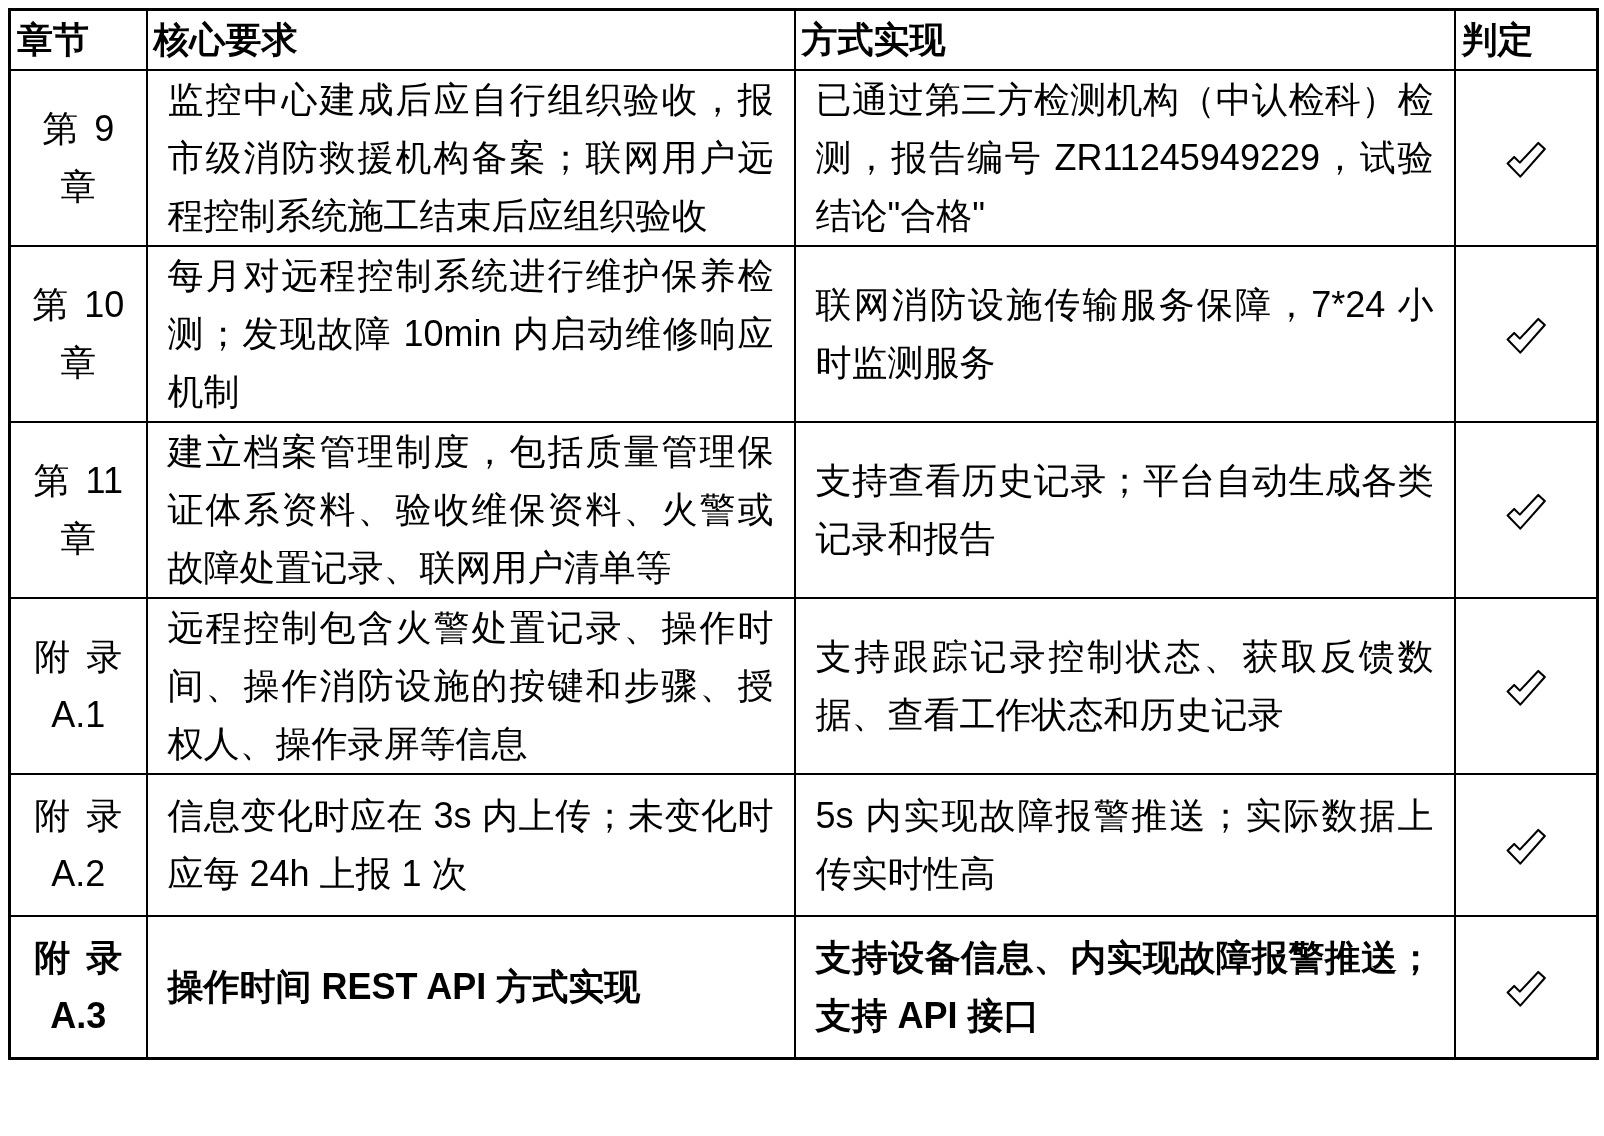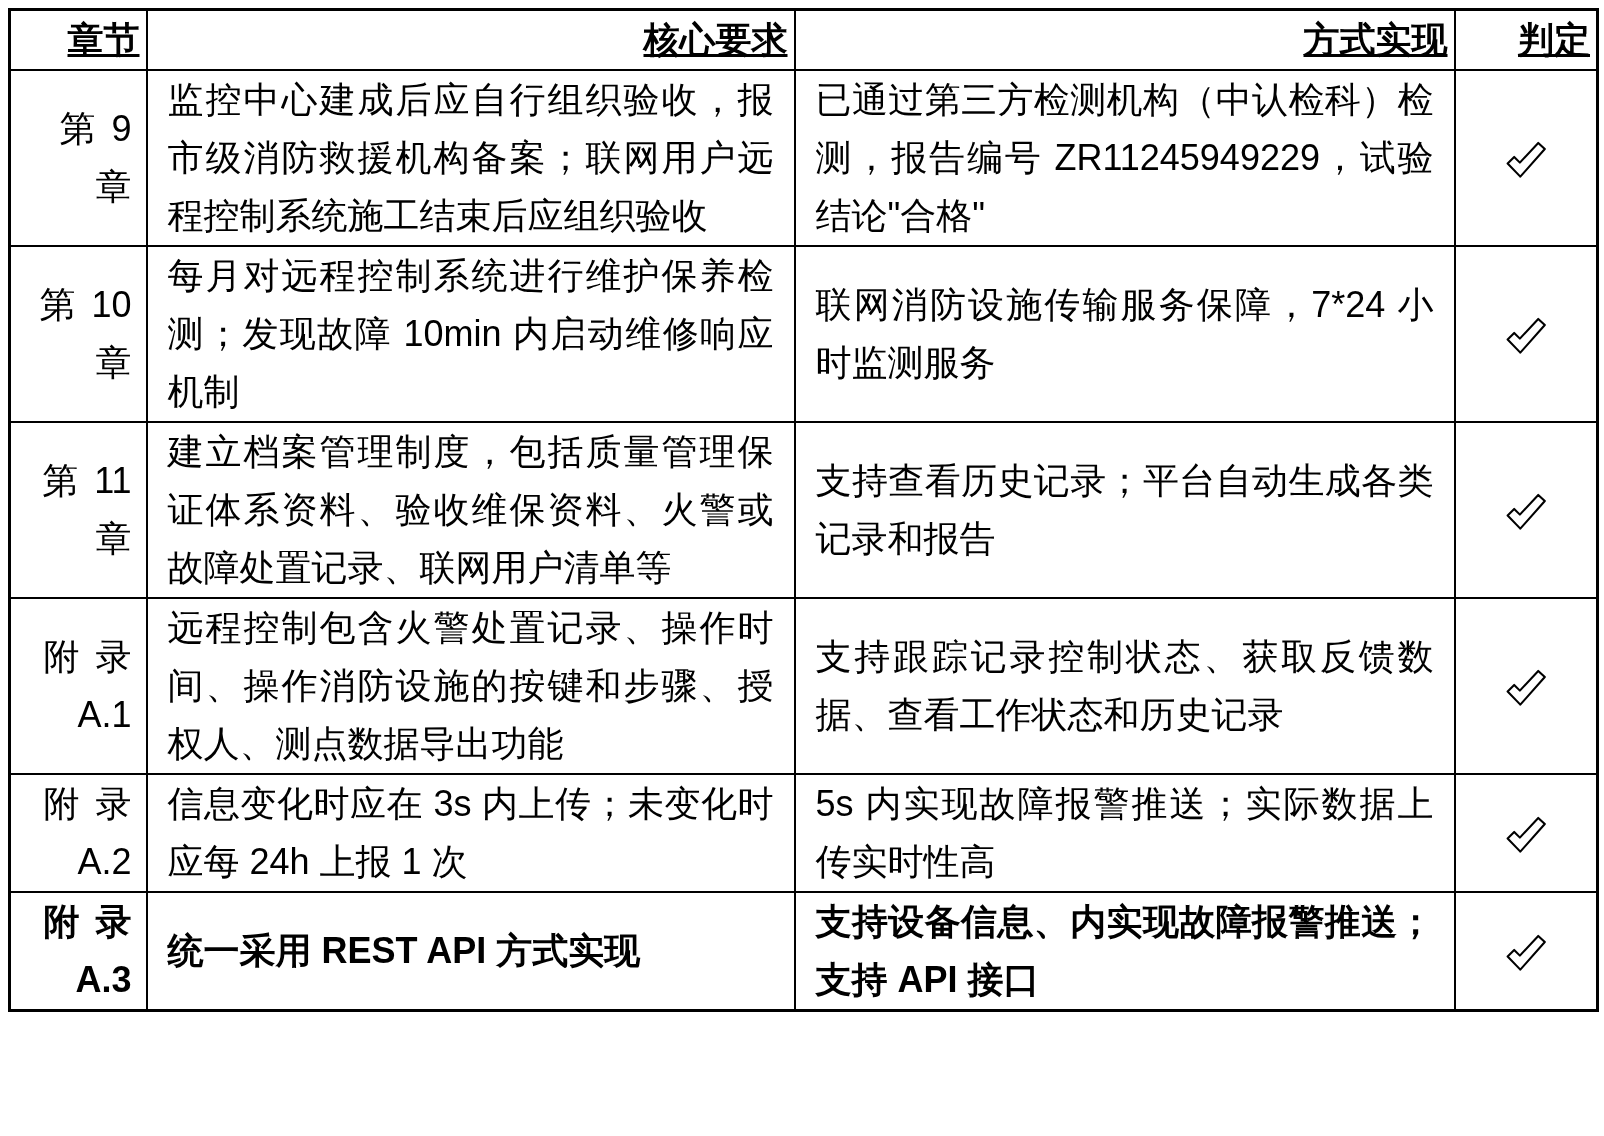--- a/index.html
+++ b/index.html
@@ -22,36 +22,35 @@
   th, td {
     border: 2px solid #000;
     vertical-align: middle;
     font-size: 36px;
     line-height: 58px;
     overflow: hidden;
   }
   thead tr { height: 56px; }
   th {
     font-weight: bold;
-    text-align: right;
+    text-align: left;
     padding: 0 6px;
-    text-decoration: underline;
   }
   
   tbody tr:nth-child(1) { height: 176px; }
   tbody tr:nth-child(2) { height: 172px; margin-top: 28px; }
   tbody tr:nth-child(3) { height: 152px; }
   tbody tr:nth-child(4) { height: 176px; }
   tbody tr:nth-child(5) { height: 104px; margin-top: 20px; }
   tbody tr:nth-child(6) { height: 118px; font-weight: bold; }
   tbody tr:nth-child(7) { height: 118px; }
 
   td.chapter {
-    text-align: right;
-    padding: 0 14px;
+    text-align: center;
+    padding: 12px 14px;
     word-spacing: 6px;
   }
   td.req, td.resp {
     text-align: justify;
     text-justify: inter-ideograph;
     padding: 0 20px;
   }
   td.verdict {
     text-align: center;
     padding: 0;
@@ -114,41 +113,41 @@
       <td class="req">建立档案管理制度，包括质量管理保证体系资料、验收维保资料、火警或故障处置记录、联网用户清单等</td>
       <td class="resp">支持查看历史记录；平台自动生成各类记录和报告</td>
       <td class="verdict">
         <svg class="check" viewBox="0 0 48 44">
             <path d="M3 26 L10.5 18.5 L17 25 L38 2.5 L45.5 9.5 L17.5 41 Z"></path>
           </svg>
       </td>
     </tr>
     <tr>
       <td class="chapter">附 录 A.1</td>
-      <td class="req">远程控制包含火警处置记录、操作时间、操作消防设施的按键和步骤、授权人、测点数据导出功能</td>
+      <td class="req">远程控制包含火警处置记录、操作时间、操作消防设施的按键和步骤、授权人、操作录屏等信息</td>
       <td class="resp">支持跟踪记录控制状态、获取反馈数据、查看工作状态和历史记录</td>
       <td class="verdict">
         <svg class="check" viewBox="0 0 48 44">
             <path d="M3 26 L10.5 18.5 L17 25 L38 2.5 L45.5 9.5 L17.5 41 Z"></path>
           </svg>
       </td>
     </tr>
     <tr>
       <td class="chapter">附 录 A.2</td>
       <td class="req">信息变化时应在 3s 内上传；未变化时应每 24h 上报 1 次</td>
       <td class="resp">5s 内实现故障报警推送；实际数据上传实时性高</td>
       <td class="verdict">
         <svg class="check" viewBox="0 0 48 44">
             <path d="M3 26 L10.5 18.5 L17 25 L38 2.5 L45.5 9.5 L17.5 41 Z"></path>
           </svg>
       </td>
     </tr>
     <tr>
       <td class="chapter">附 录 A.3</td>
-      <td class="req">统一采用 REST API 方式实现</td>
+      <td class="req">操作时间 REST API 方式实现</td>
       <td class="resp">支持设备信息、内实现故障报警推送；支持 API 接口</td>
       <td class="verdict">
         <svg class="check" viewBox="0 0 48 44">
             <path d="M3 26 L10.5 18.5 L17 25 L38 2.5 L45.5 9.5 L17.5 41 Z"></path>
           </svg>
       </td>
     </tr>
   </tbody>
 </table>
 

